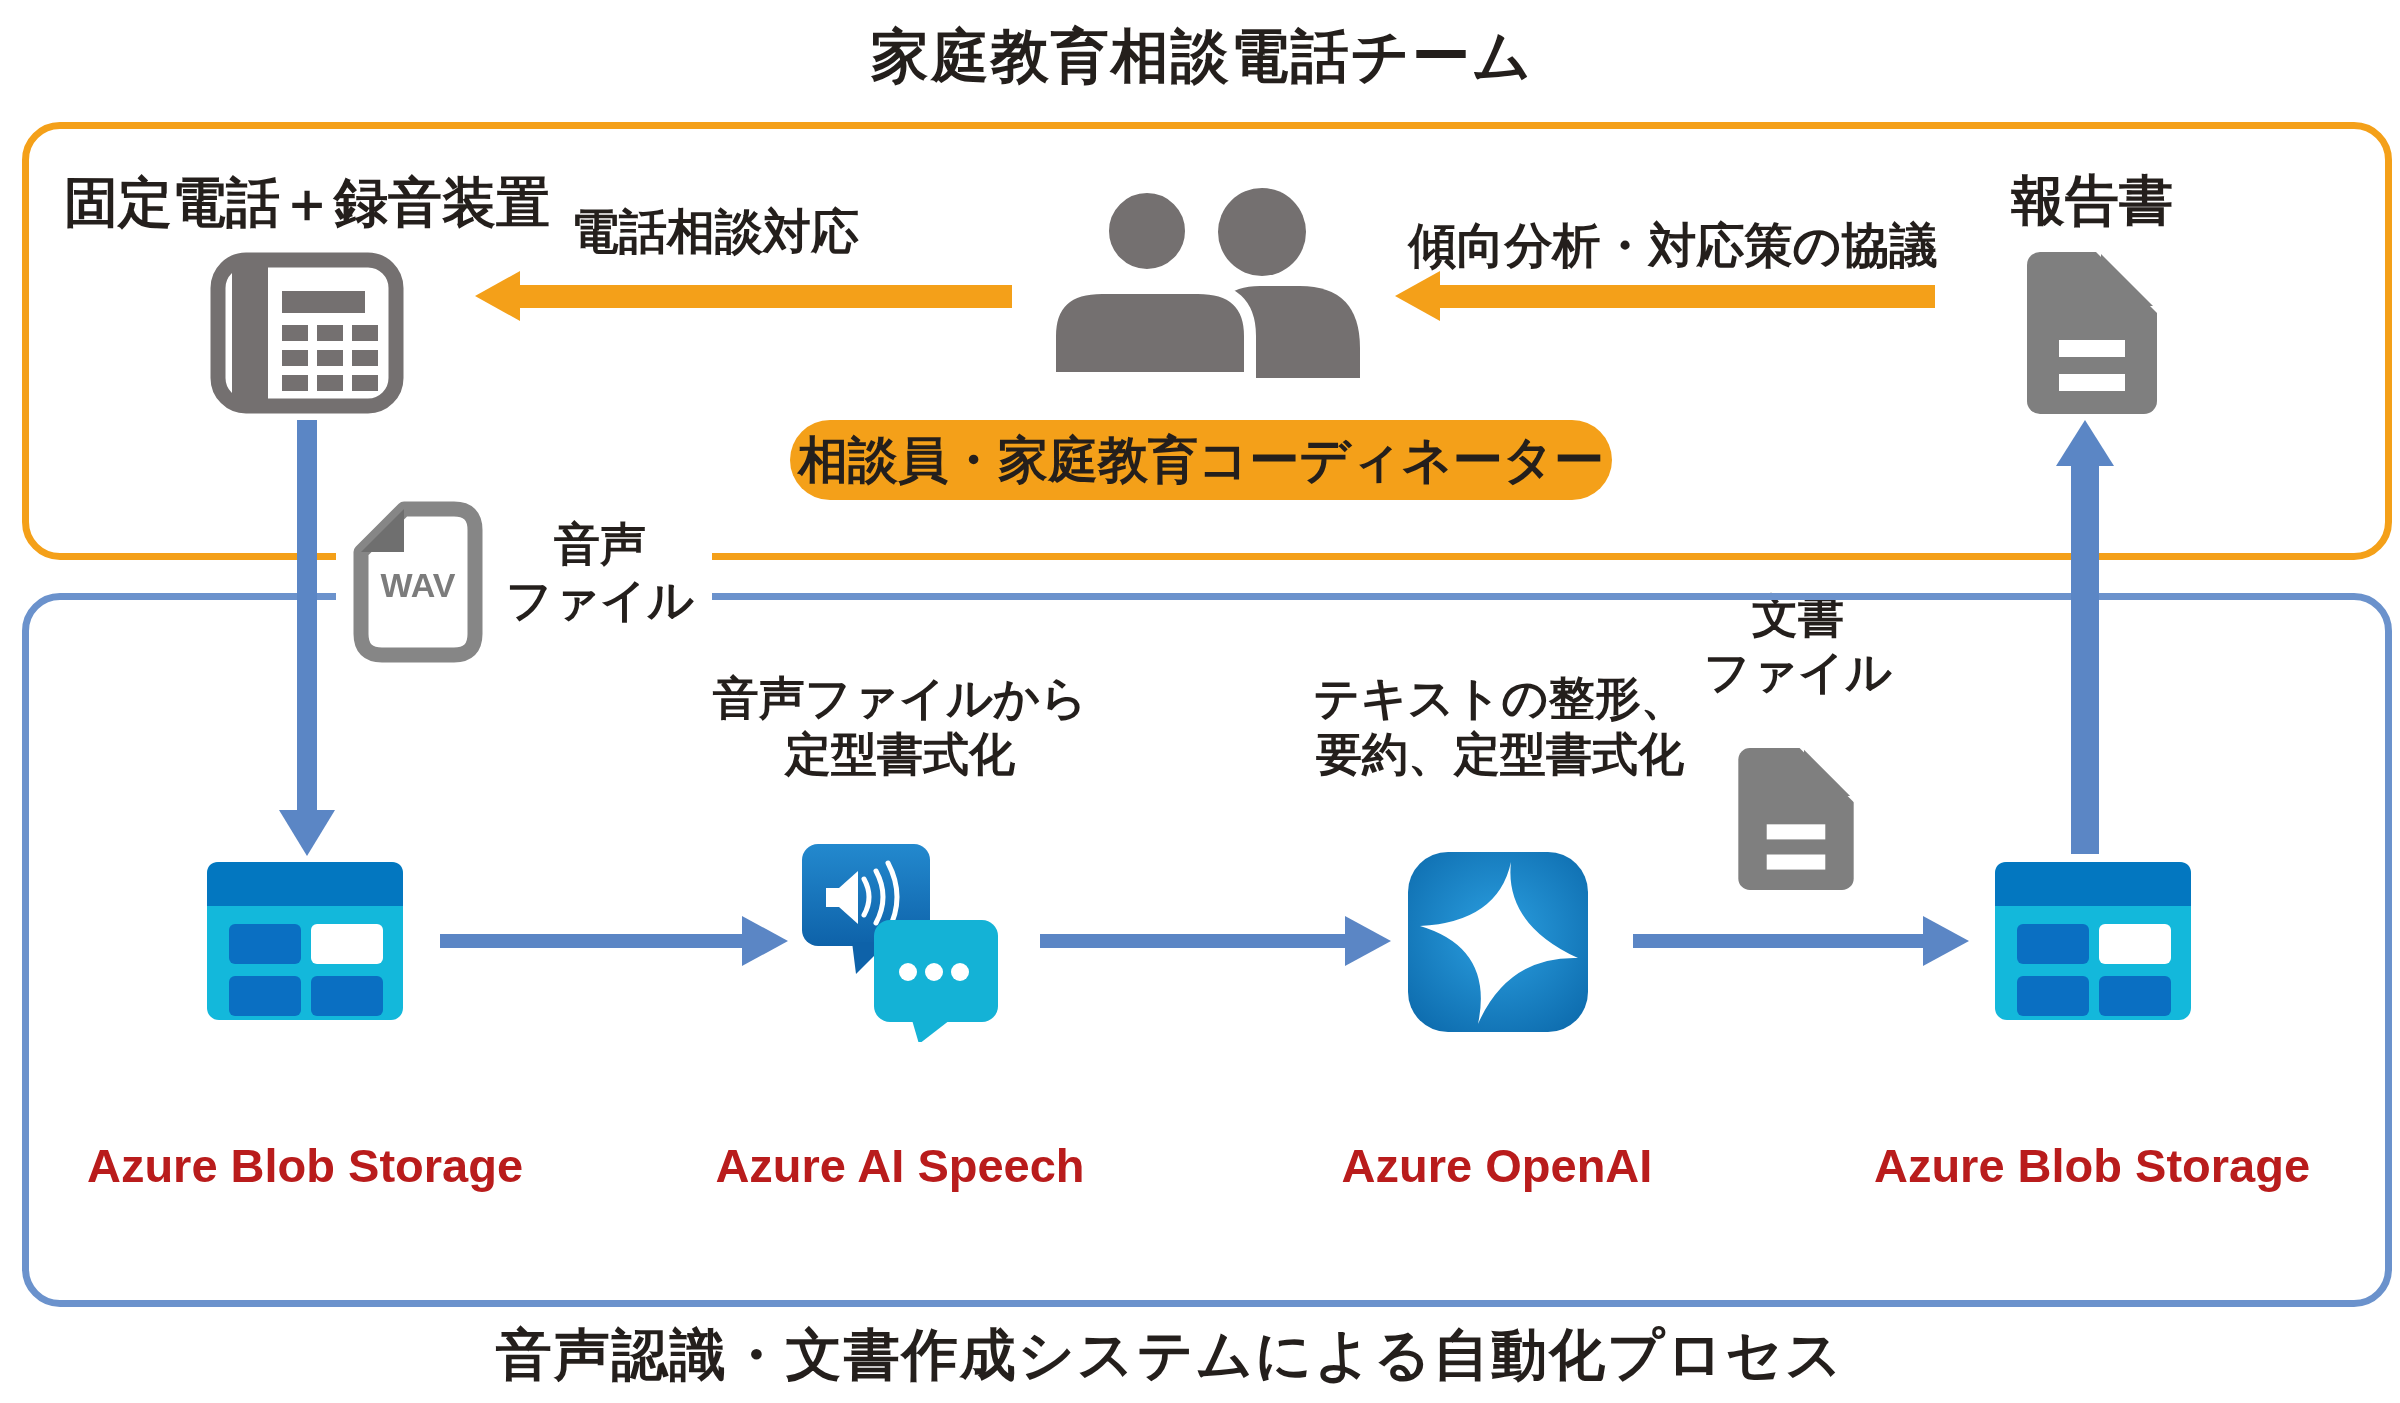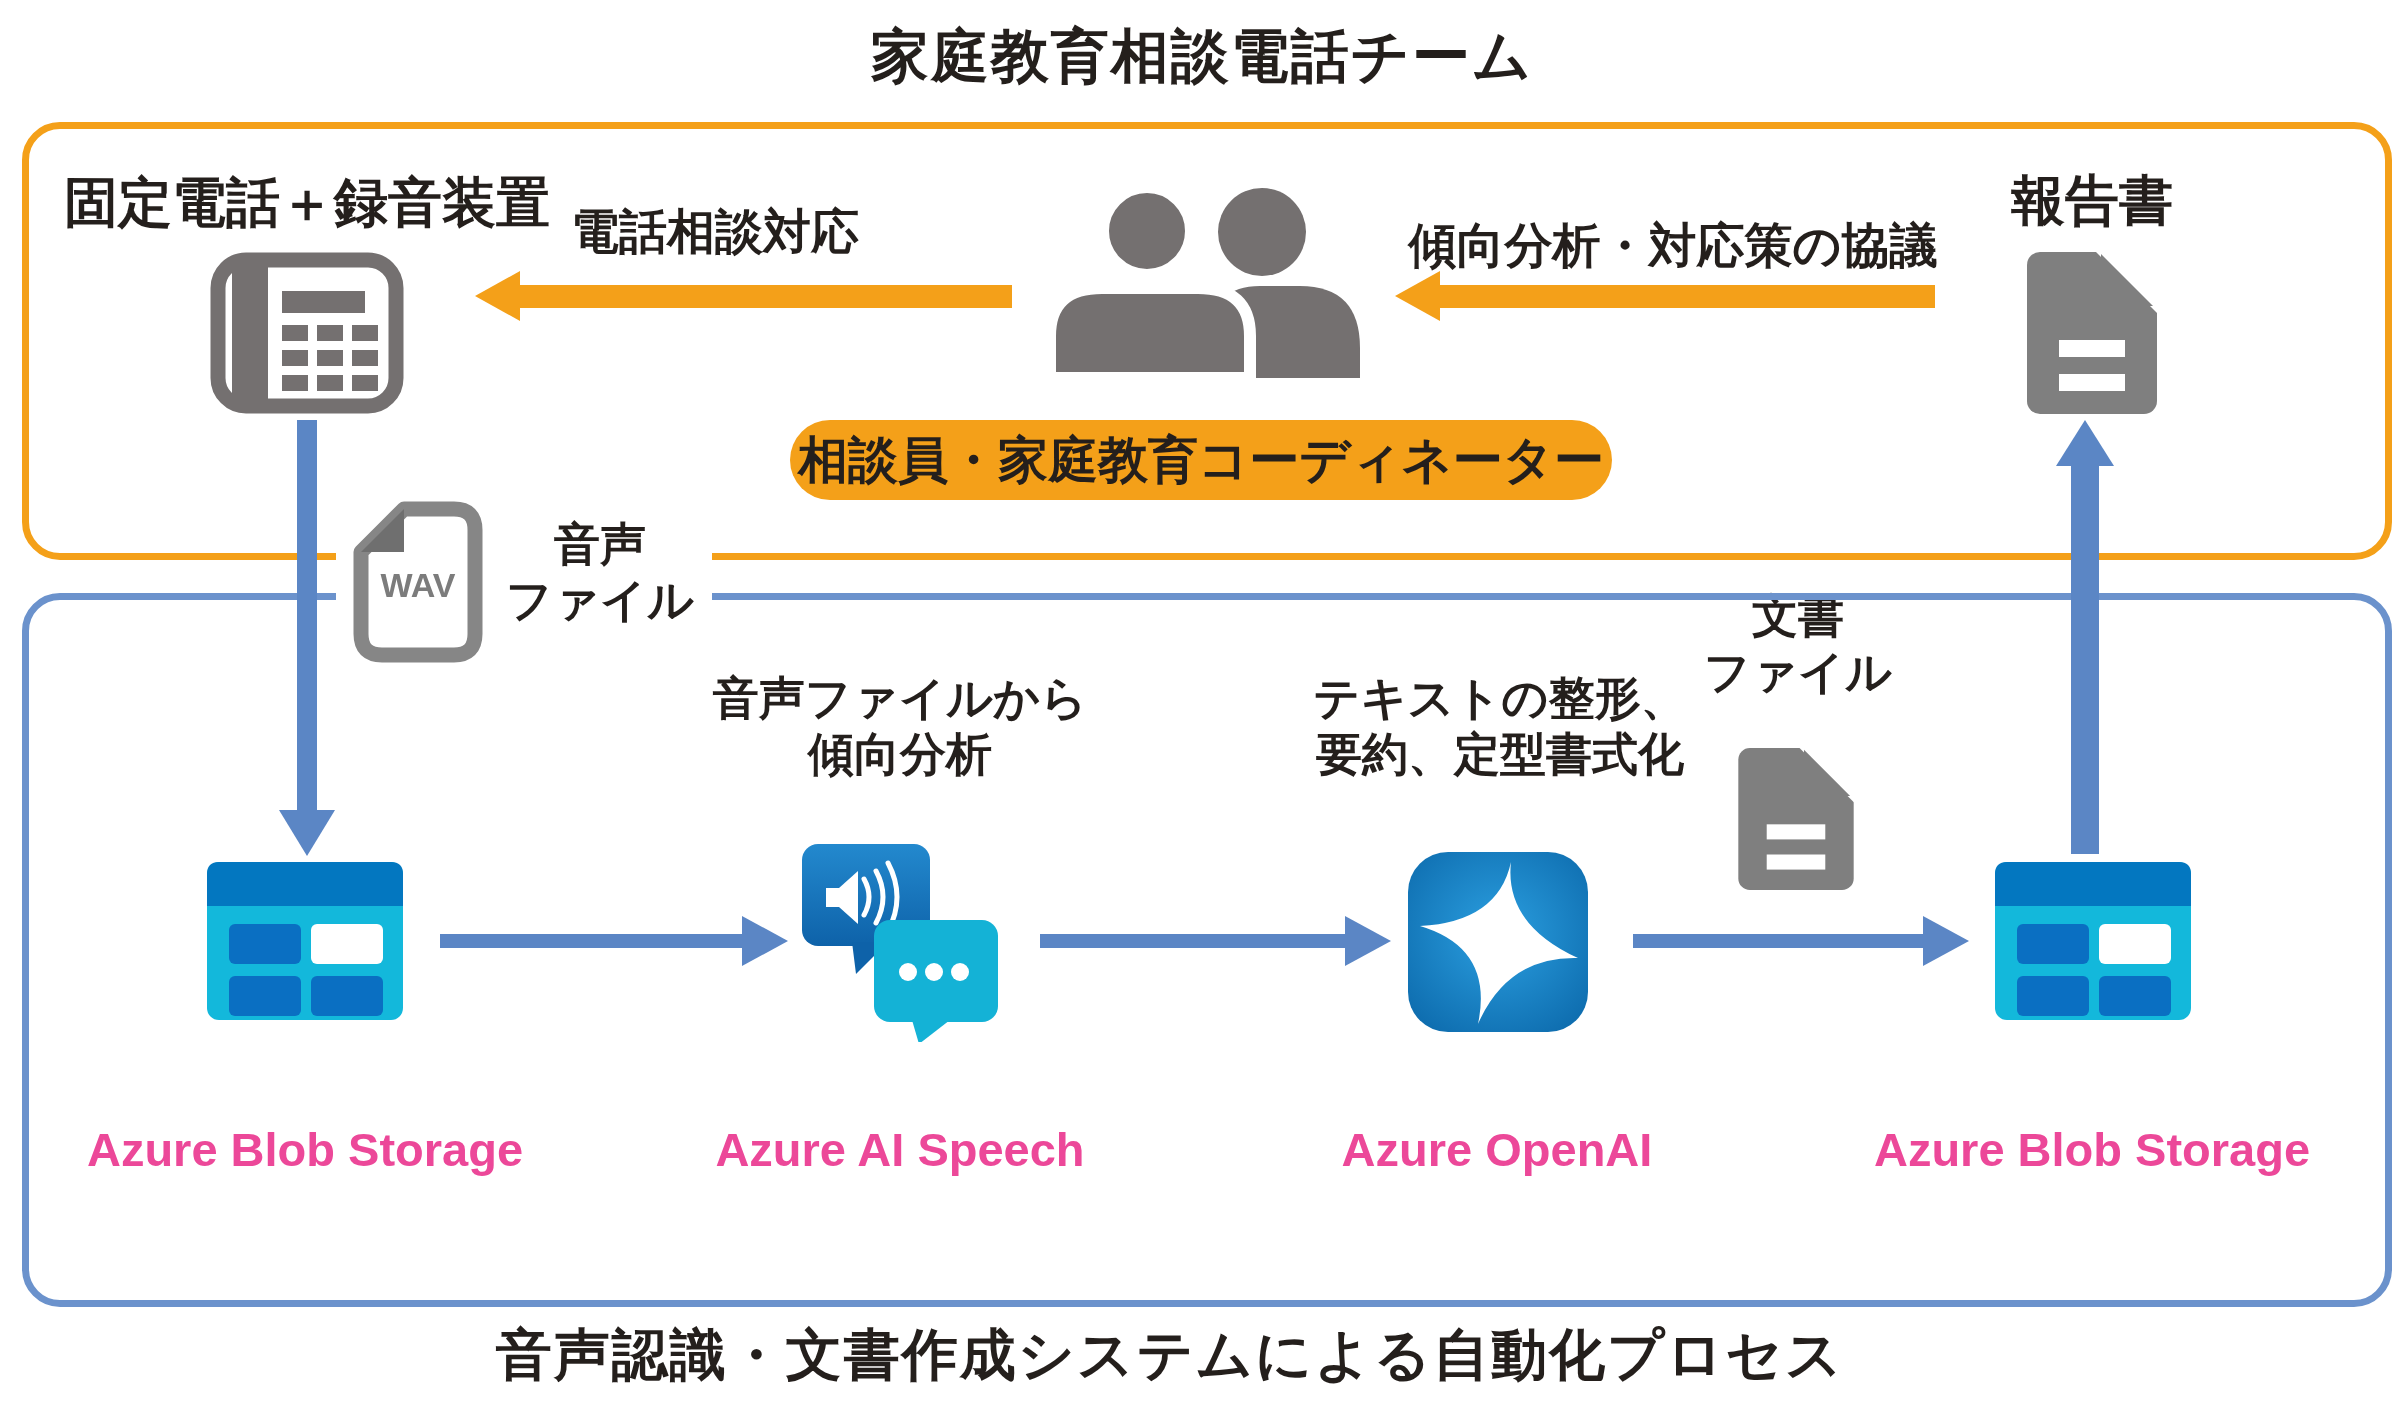--- a/index.html
+++ b/index.html
@@ -7,21 +7,21 @@
     position:relative;width:2400px;height:1403px;background:#fff;overflow:hidden;
     font-family:"Liberation Sans","DejaVu Sans",sans-serif;color:#241F1C;padding-left:46px;
   }
   .abs{position:absolute;}
   .ctr{transform:translateX(-50%);text-align:center;white-space:nowrap;}
   .jtext{font-weight:700;color:#241F1C;}
   .title{font-size:58px;font-weight:800;letter-spacing:2px;}
   .cap48{font-size:48px;line-height:1.2;}
   .cap50{font-size:54px;line-height:1.2;}
   .cap46{font-size:46px;line-height:1.22;}
-  .nodelabel{font-size:47px;font-weight:600;color:#ec4899;}
+  .nodelabel{font-size:47px;font-weight:600;color:#b91c1c;margin-top:16px;}
   .box{position:absolute;border-radius:38px;background:transparent;z-index:1;}
   .box-orange{border:7px solid #F4A019;}
   .box-blue{border:7px solid #6B92CC;}
   .badge{
     position:absolute;left:790px;top:420px;width:822px;height:80px;border-radius:52px;
     background:#F4A019;display:flex;align-items:center;justify-content:center;z-index:3;
     font-size:50px;font-weight:700;color:#241F1C;white-space:nowrap;
   }
   
   .bshaft{position:absolute;height:14px;background:#5B86C5;z-index:3;}
@@ -114,21 +114,21 @@
       <text x="66" y="97" text-anchor="middle" font-family="Liberation Sans, DejaVu Sans, sans-serif" font-size="34" font-weight="bold" fill="#7C7C7C">WAV</text>
     </svg>
   </div>
   <div class="abs ctr jtext cap46" style="left:600px;top:516px;z-index:3;text-align:center;">
     <div>音声</div>
     <div>ファイル</div>
   </div>
 
   <div class="abs ctr jtext cap46" style="left:900px;top:670px;">
     <div>音声ファイルから</div>
-    <div>傾向分析</div>
+    <div>定型書式化</div>
   </div>
   <div class="abs ctr jtext cap46" style="left:1500px;top:670px;">
     <div>テキストの整形、</div>
     <div>要約、定型書式化</div>
   </div>
   <div class="abs ctr jtext cap46" style="left:1798px;top:588px;">
     <div>文書</div>
     <div>ファイル</div>
   </div>
 

